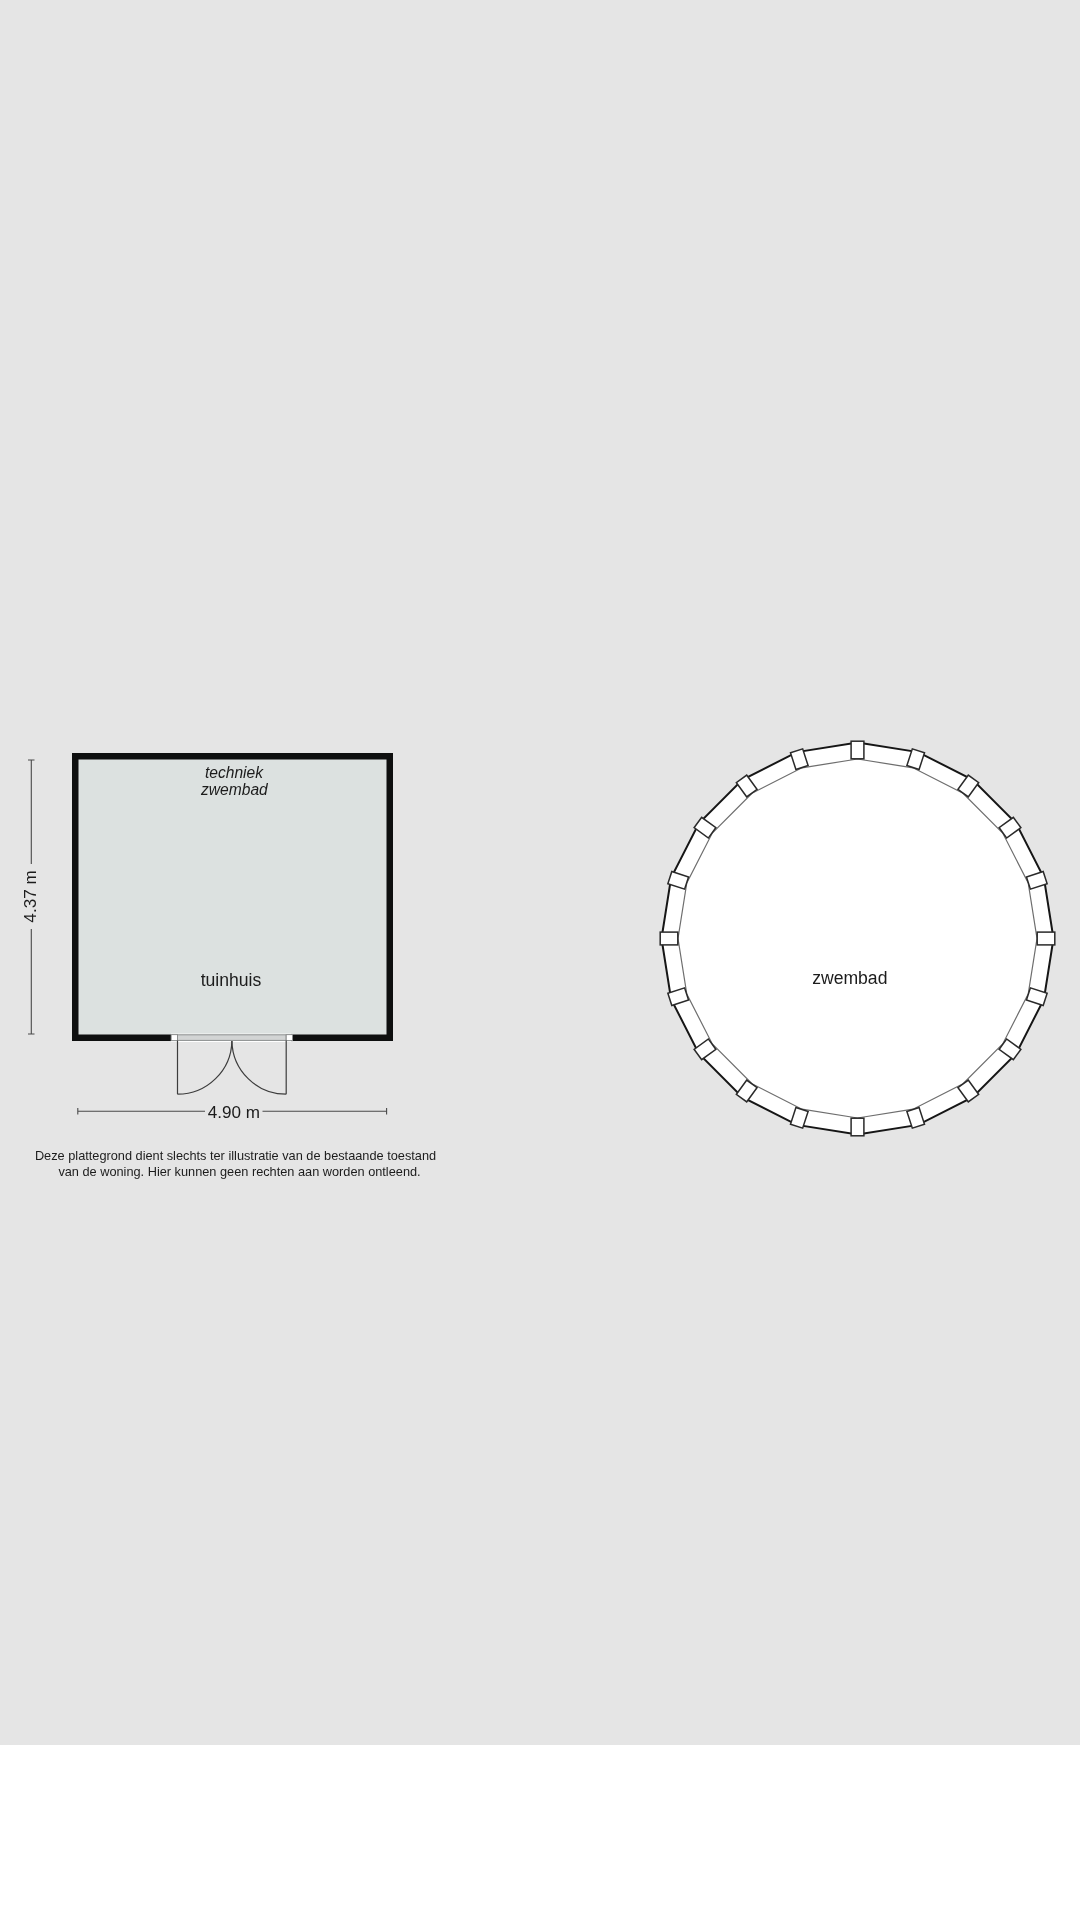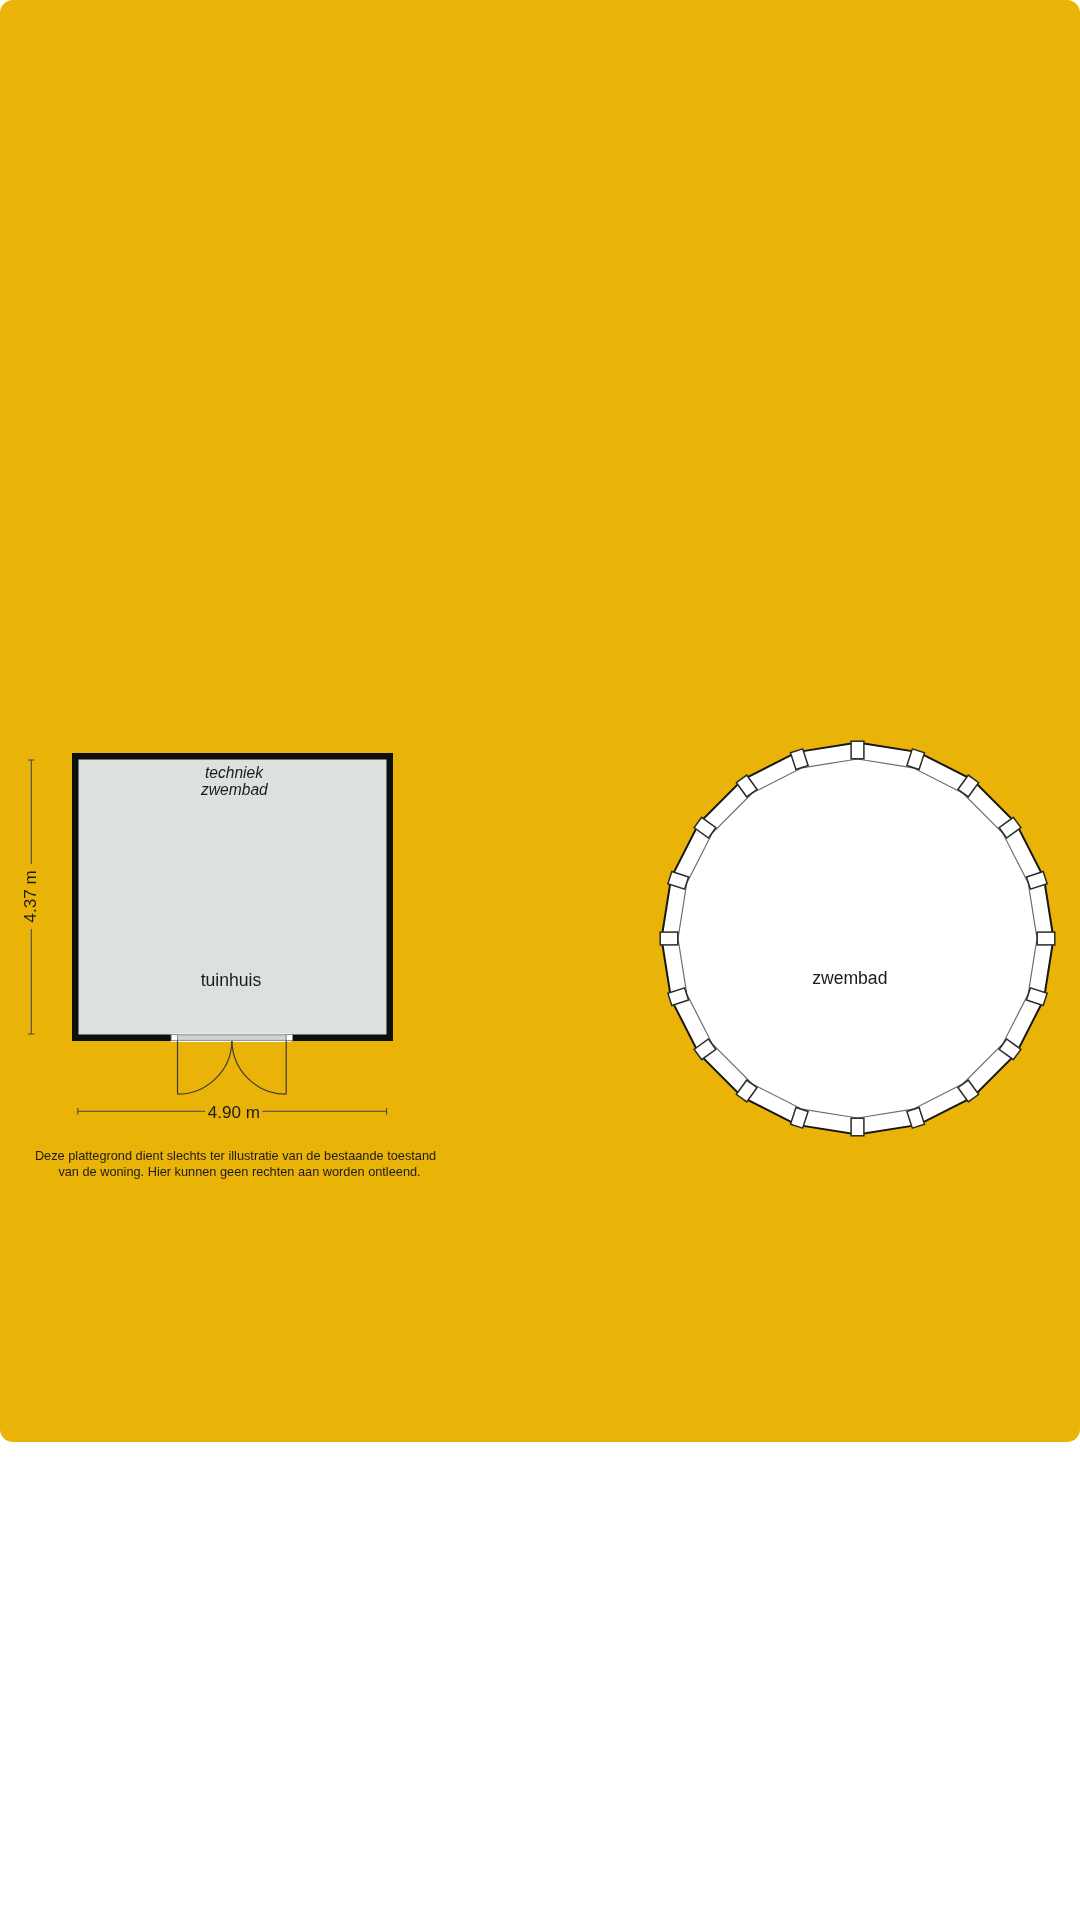--- a/index.html
+++ b/index.html
@@ -1,16 +1,16 @@
 <!DOCTYPE html>
 <html><head>
 <meta charset="utf-8">
 <style>
   html,body{margin:0;padding:0;background:#ffffff;}
-  .page{position:relative;width:1080px;height:1442px;background:#eab308;overflow:hidden;border-radius:13px;}
+  .page{position:relative;width:1080px;height:1745px;background:#e5e5e5;overflow:hidden;}
   svg text{font-family:"Liberation Sans", sans-serif;fill:#1c1c1c;}
 </style>
 </head>
 <body>
 <div class="page">
 <svg width="1080" height="1920" viewBox="0 0 1080 1920" xmlns="http://www.w3.org/2000/svg">
 
   <rect x="75" y="756" width="315" height="282" fill="#dce1e0"></rect>
 
   <path d="M72,753 H393 V1041 H72 Z M78.5,759.5 V1034.5 H386.5 V759.5 Z" fill="#0e0f0f" fill-rule="evenodd"></path>

